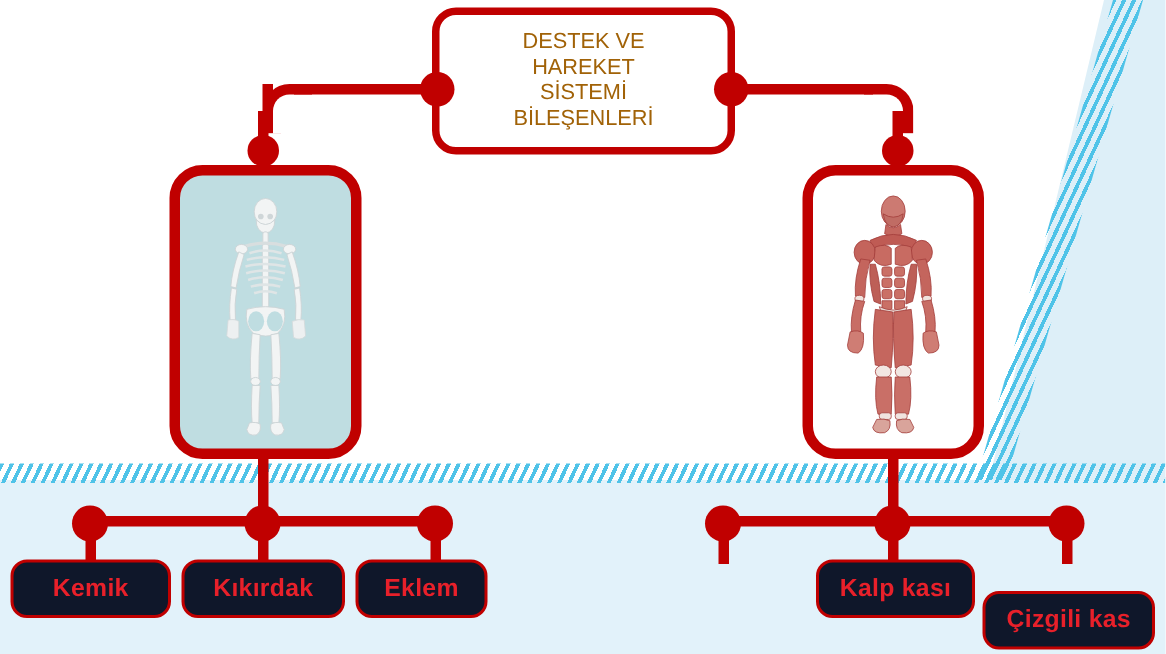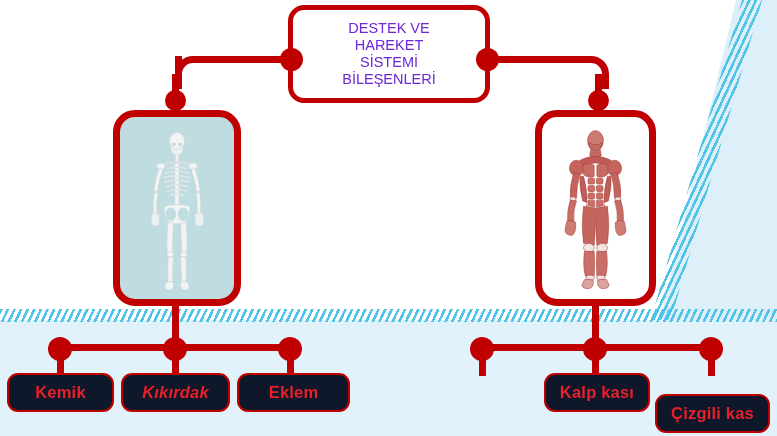--- a/index.html
+++ b/index.html
@@ -56,21 +56,21 @@
 
   
   .title-box{
     position:absolute;left:288px;top:5px;width:202px;height:98px;
     background:#ffffff;border:5px solid #c00000;border-radius:16px;
     box-sizing:border-box;
     display:flex;align-items:center;justify-content:center;
     z-index:6;
   }
   .title-text{
-    color:#6d28d9;font-size:14.5px;line-height:1.18;text-align:center;
+    color:#a16207;font-size:14.5px;line-height:1.18;text-align:center;
     font-family:"Liberation Sans", sans-serif;
   }
 
   
   .card{
     position:absolute;border:7px solid #c00000;border-radius:22px;
     box-sizing:border-box;z-index:5;overflow:hidden;
   }
   .card-skeleton{left:113px;top:110px;width:128px;height:196px;background:#bfdde1;}
   .card-muscle{left:535px;top:110px;width:121px;height:196px;background:#ffffff;}
@@ -259,24 +259,24 @@
 
         <path d="M48 179 q6 -1 10 1 q1 7 -4 9 q-8 1 -9 -4z" fill="#d9a49b"></path>
         <path d="M73 179 q-6 -1 -10 1 q-1 7 4 9 q8 1 9 -4z" fill="#d9a49b"></path>
       </g>
     </svg>
   </div>
 
   <div class="leaf" style="left:7px;top:373px;width:107px;">
     <span>Kemik</span>
   </div>
-  <div class="leaf" style="left:121px;top:373px;width:109px;font-style:italic;">
+  <div class="leaf" style="left:121px;top:373px;width:109px;">
     <span>Kıkırdak</span>
   </div>
-  <div class="leaf" style="left:237px;top:373px;width:113px;">
+  <div class="leaf" style="left:237px;top:373px;width:88px;">
     <span>Eklem</span>
   </div>
 
   <div class="leaf" style="left:544px;top:373px;width:106px;">
     <span>Kalp kası</span>
   </div>
   <div class="leaf" style="left:655px;top:394px;width:115px;">
     <span>Çizgili kas</span>
   </div>
 

